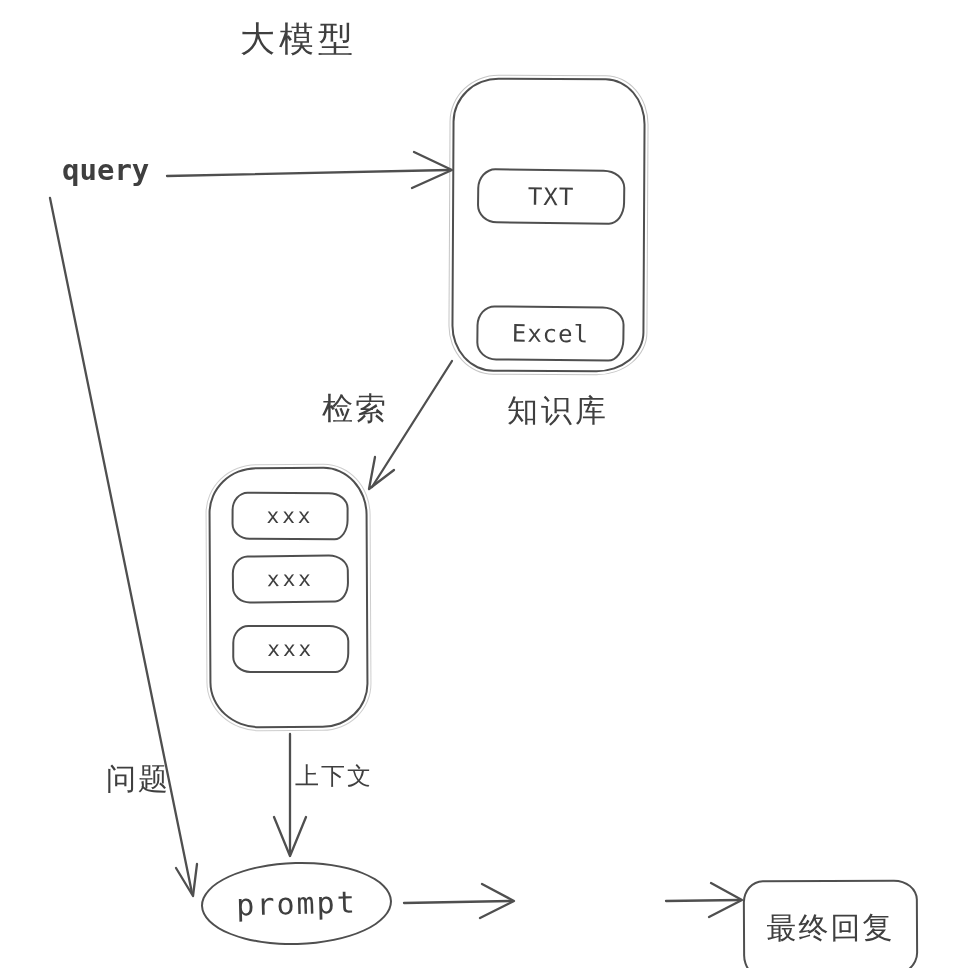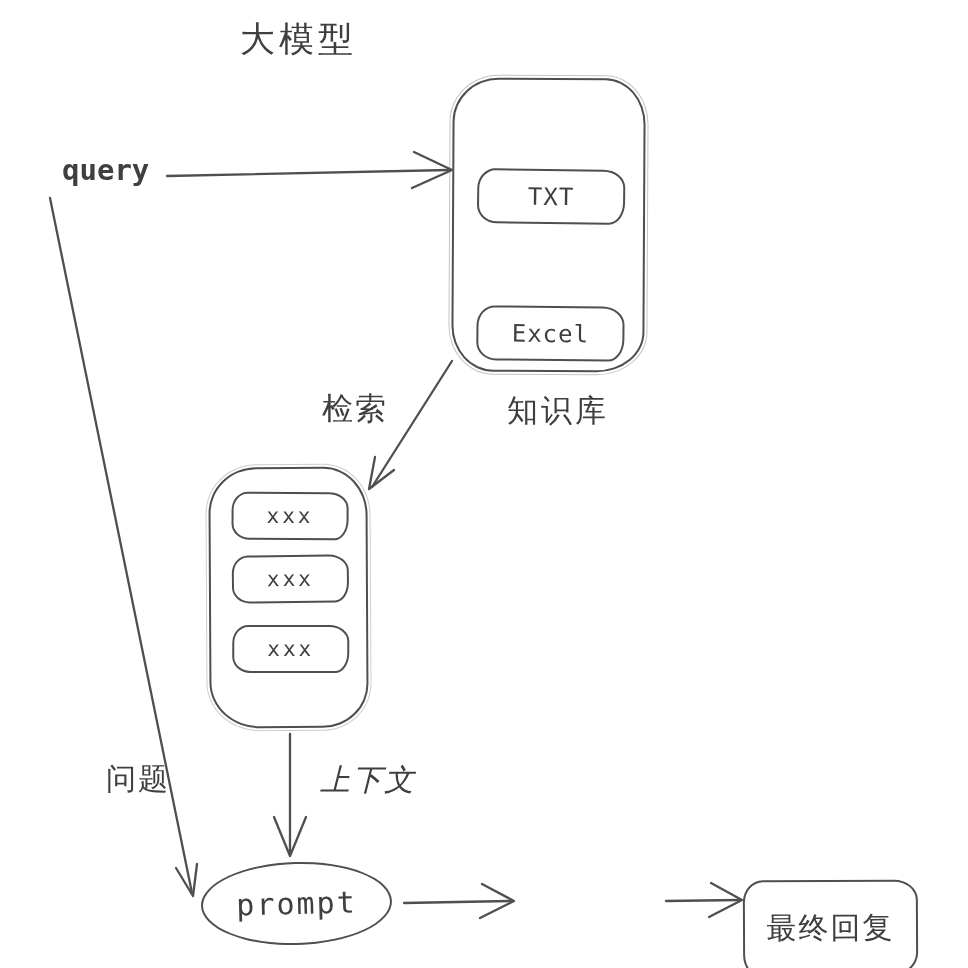--- a/index.html
+++ b/index.html
@@ -61,21 +61,21 @@
   .chunk-item {
     left: 21px; width: 117px; height: 48px;
     border-radius: 16px 20px 14px 18px / 18px 16px 20px 16px;
     font-size: 21px; letter-spacing: 3px;
   }
   .chunk-item-0 { top: 23px; transform: rotate(0.5deg); }
   .chunk-item-1 { top: 86px; transform: rotate(-0.4deg); }
   .chunk-item-2 { top: 156px; transform: rotate(0.4deg); }
 
   .question-label { left: 90px; top: 759px; font-size: 30px; letter-spacing: 2px; margin-left: 16px; }
-  .context-label { left: 320px; top: 760px; font-size: 30px; letter-spacing: 2px; font-style: italic; }
+  .context-label { left: 295px; top: 760px; font-size: 24px; letter-spacing: 2px; }
 
   
   .prompt-ellipse {
     left: 201px; top: 862px; width: 191px; height: 83px;
     border-radius: 50%;
     font-size: 30px; letter-spacing: 2px;
     transform: rotate(-1.5deg);
   }
   .llm-box {
     left: 515px; top: 857px; width: 145px; height: 88px;

